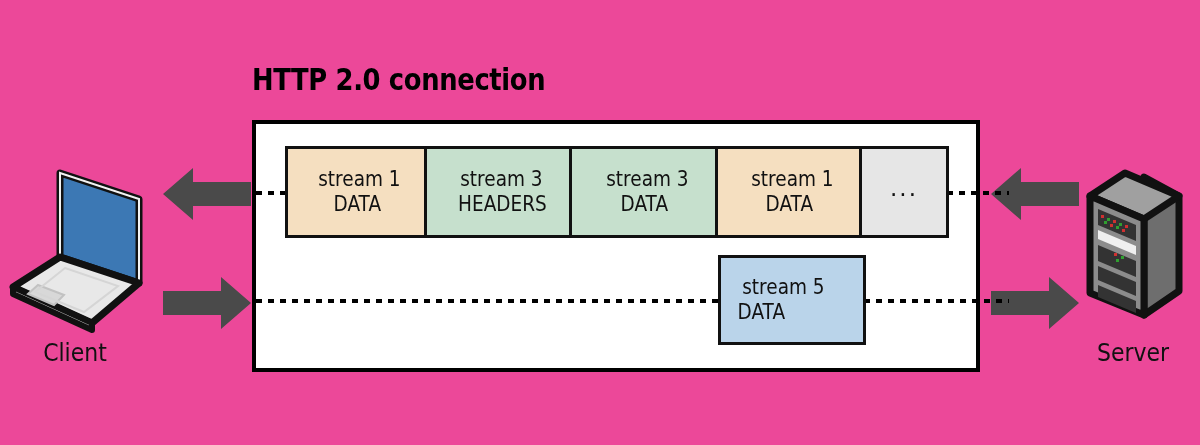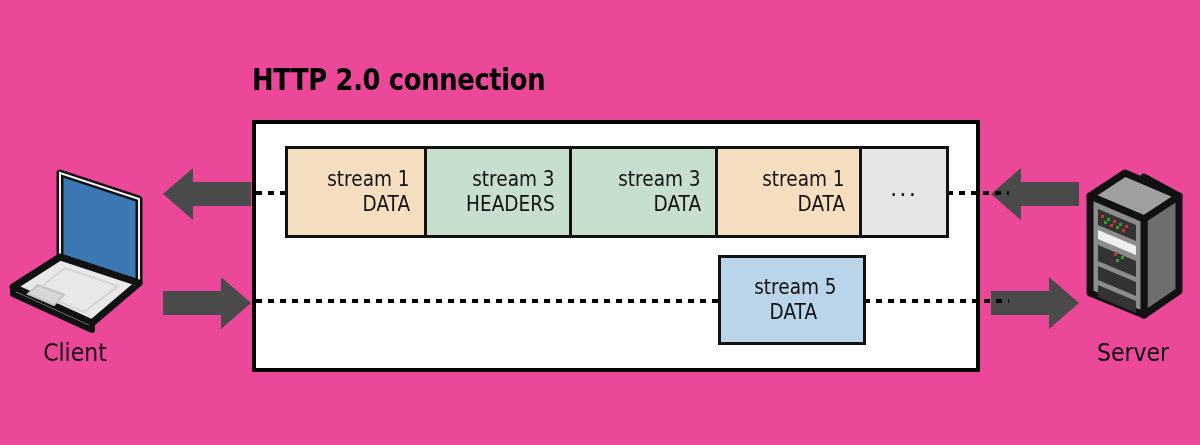--- a/index.html
+++ b/index.html
@@ -67,21 +67,21 @@
     display: flex;
     align-items: stretch;
   }
   .frame {
     box-sizing: border-box;
     border: 3px solid #111111;
     margin-right: -3px;
     display: flex;
     flex-direction: column;
     justify-content: center;
-    align-items: flex-end;
+    align-items: center;
     padding: 0 14px 0 10px;
     font-family: "DejaVu Sans", sans-serif;
     font-size: 21px;
     color: #111111;
     line-height: 1.18;
   }
   .frame .frame-line {
     display: block;
     transform: scaleX(0.88);
     transform-origin: right center;
@@ -106,21 +106,21 @@
     position: absolute;
     left: 718px;
     top: 255px;
     width: 148px;
     height: 90px;
     box-sizing: border-box;
     border: 3px solid #111111;
     display: flex;
     flex-direction: column;
     justify-content: center;
-    align-items: center;
+    align-items: flex-start;
     padding: 0 14px 0 10px;
     font-family: "DejaVu Sans", sans-serif;
     font-size: 21px;
     color: #111111;
     line-height: 1.18;
   }
   #frame-stream5 .frame-line {
     display: block;
     transform: scaleX(0.88);
     transform-origin: right center;

